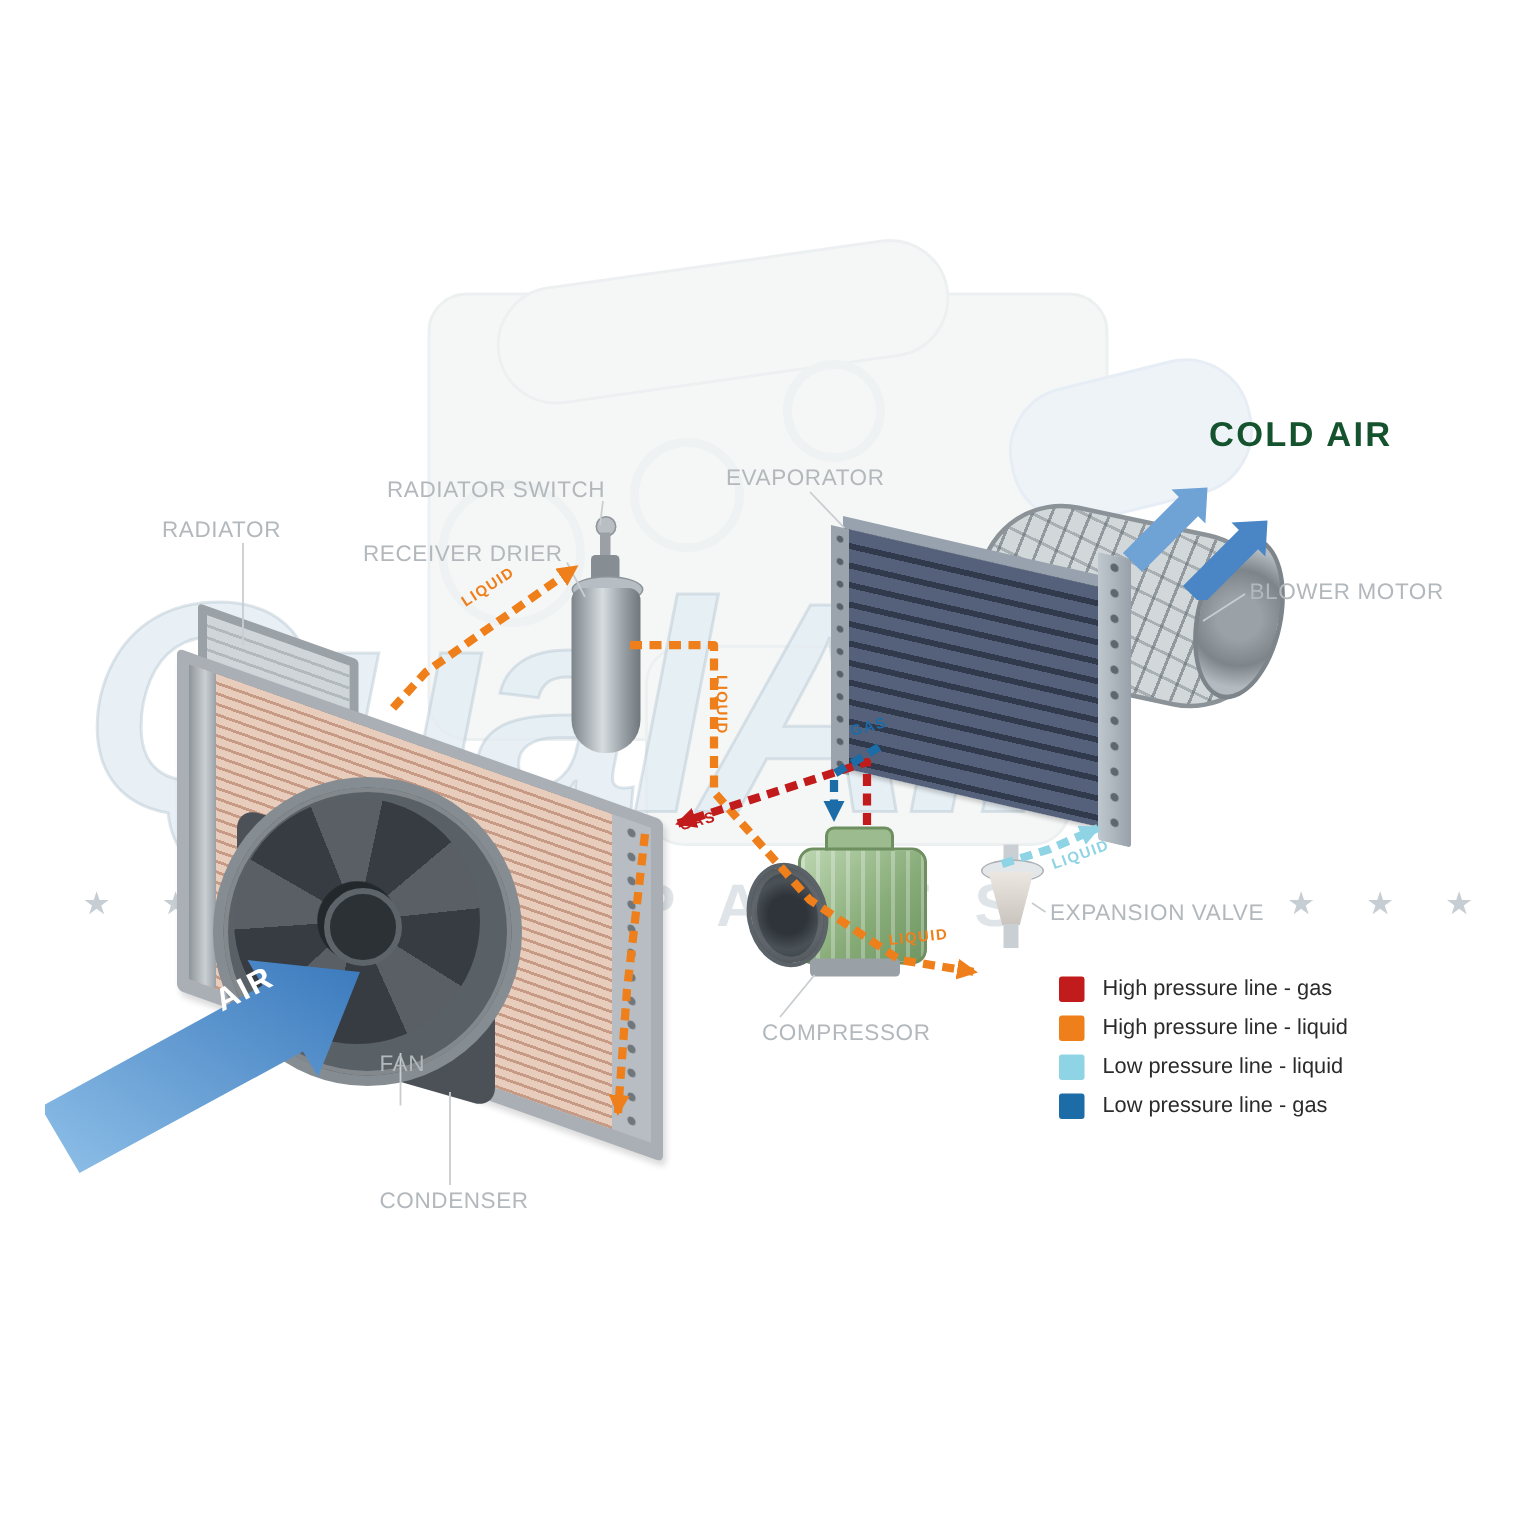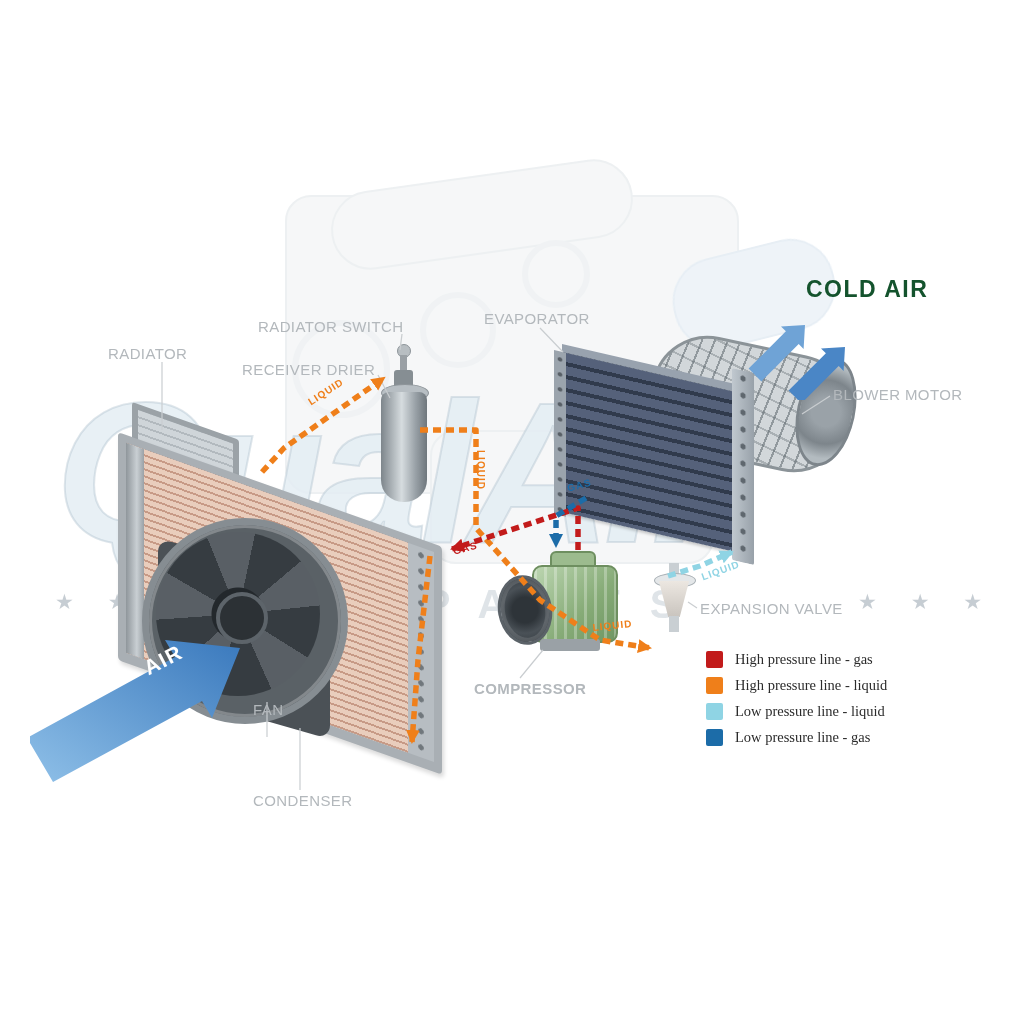--- a/index.html
+++ b/index.html
@@ -111,21 +111,21 @@
   #cold-air-label{left:806px;top:276px;z-index:7;font-size:23px;font-weight:bold;letter-spacing:1.5px;white-space:nowrap;}
   
   #pipes{left:0;top:0;z-index:5;pointer-events:none;}
   .pipe{fill:none;stroke-width:5.5;stroke-dasharray:8 5;stroke-linejoin:round;stroke-linecap:butt;}
   .leader{fill:none;stroke:#c9cdd0;stroke-width:1.2;}
   
   .label{position:absolute;font-size:15px;color:#b3b8bc;letter-spacing:.4px;white-space:nowrap;z-index:7;}
   .pipe-label{position:absolute;font-size:10px;font-weight:bold;letter-spacing:1px;z-index:6;white-space:nowrap;transform-origin:left top;}
   
   #legend{position:absolute;left:706px;top:651px;z-index:7;}
-  .legend-row{display:flex;align-items:flex-end;margin-bottom:9px;font-family:Liberation Serif, serif;}
+  .legend-row{display:flex;align-items:flex-start;margin-bottom:9px;}
   .legend-swatch{width:17px;height:17px;border-radius:2px;flex:0 0 17px;}
   .legend-text{margin-left:12px;font-size:14.5px;color:#2b2b2b;}
 </style>
 </head>
 <body>
 
 <div id="engine" class="abs">
   <div class="eng" style="left:285px;top:195px;width:450px;height:295px;"></div>
   <div class="eng" style="left:330px;top:175px;width:300px;height:75px;border-radius:40px;transform:rotate(-8deg);"></div>
   <div class="eng ring" style="left:292px;top:320px;width:86px;height:86px;"></div>
@@ -245,21 +245,21 @@
   <polygon points="43.6,103.6 80.9,66.3 76,61.4 100,60 98.6,84 93.7,79.1 56.4,116.4" transform="translate(0,-3)" fill="#4a86c6"></polygon>
 </svg>
 <div id="cold-air-label" class="abs" style="color: #14532d;">COLD AIR</div>
 
 <div class="label" style="left:108px;top:345px;">RADIATOR</div>
 <div class="label" style="left:258px;top:318px;">RADIATOR SWITCH</div>
 <div class="label" style="left:242px;top:361px;">RECEIVER DRIER</div>
 <div class="label" style="left:484px;top:310px;">EVAPORATOR</div>
 <div class="label" style="left:833px;top:386px;">BLOWER MOTOR</div>
 <div class="label" style="left:700px;top:600px;">EXPANSION VALVE</div>
-<div class="label" style="left:474px;top:680px;font-weight:bold;">COMPRESSOR</div>
+<div class="label" style="left:508px;top:680px;">COMPRESSOR</div>
 <div class="label" style="left:253px;top:701px;">FAN</div>
 <div class="label" style="left:253px;top:792px;">CONDENSER</div>
 
 <div id="legend">
   <div class="legend-row">
     <span class="legend-swatch" style="background-color: rgb(194, 27, 27);"></span>
     <span class="legend-text">High pressure line - gas</span>
   </div>
   <div class="legend-row">
     <span class="legend-swatch" style="background-color: rgb(239, 127, 26);"></span>

